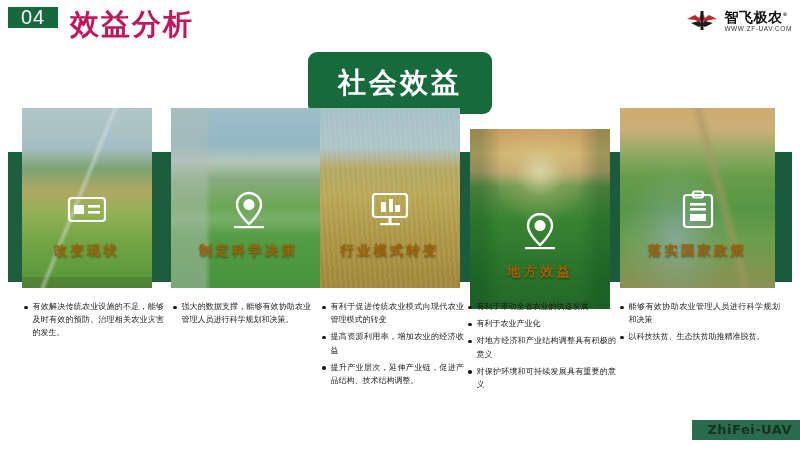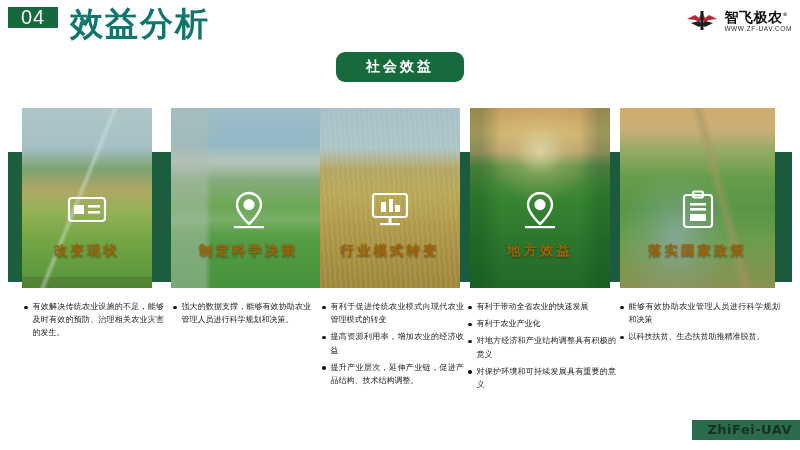--- a/index.html
+++ b/index.html
@@ -33,22 +33,22 @@
     display: flex;
     align-items: center;
     justify-content: center;
   }
   .header-title {
     position: absolute;
     left: 70px; top: 7px;
     height: 35px;
     display: flex;
     align-items: center;
-    color: #0f766e;
-    font-size: 33px;
+    color: #be185d;
+    font-size: 29px;
     font-weight: bold;
     letter-spacing: 2px;
     font-family: "DejaVu Sans", sans-serif;
   }
 
   
   .logo {
     position: absolute;
     right: 8px; top: 8px;
     display: flex;
@@ -87,22 +87,22 @@
 
   
   .banner {
     position: absolute;
     left: 50%;
     transform: translateX(-50%);
     top: 52px;
     background: #166a3c;
     color: #ffffff;
     border-radius: 9px;
-    padding: 6px 30px;
-    font-size: 14px;
+    padding: 12px 30px;
+    font-size: 28px;
     font-weight: bold;
     letter-spacing: 3px;
     font-family: "DejaVu Sans", sans-serif;
   }
 
   
   .green-band {
     position: absolute;
     left: 8px;
     top: 152px;
@@ -157,21 +157,21 @@
     color: #a16207;
     font-size: 13.5px;
     font-weight: bold;
     letter-spacing: 3px;
     text-shadow: 0 1px 2px rgba(0,0,0,0.45);
     font-family: "DejaVu Sans", sans-serif;
   }
   .card.c1 { left: 22px;  }
   .card.c2 { left: 171px; padding-left: 25px; }
   .card.c3 { left: 320px; width: 140px; }
-  .card.c4 { left: 470px; width: 140px; }
+  .card.c4 { left: 470px; width: 140px; margin-top: 21px; }
   .card.c5 { left: 620px; width: 155px; }
 
   
   .ph1 {
     background:
       linear-gradient(180deg, #c9d8e2 0%, #bcd0dd 22%, #8fae7a 34%, #c8b56d 46%, #a8c05c 58%, #86b349 72%, #5f9e3c 100%);
   }
   .ph1::after {
     content:"";
     position:absolute; inset:0;

